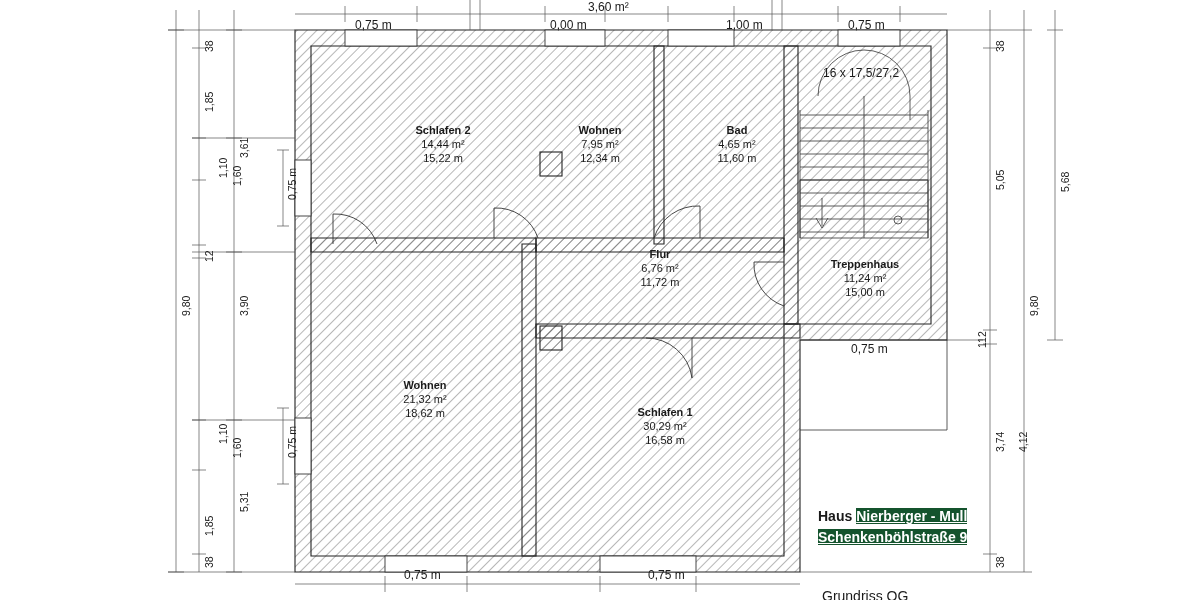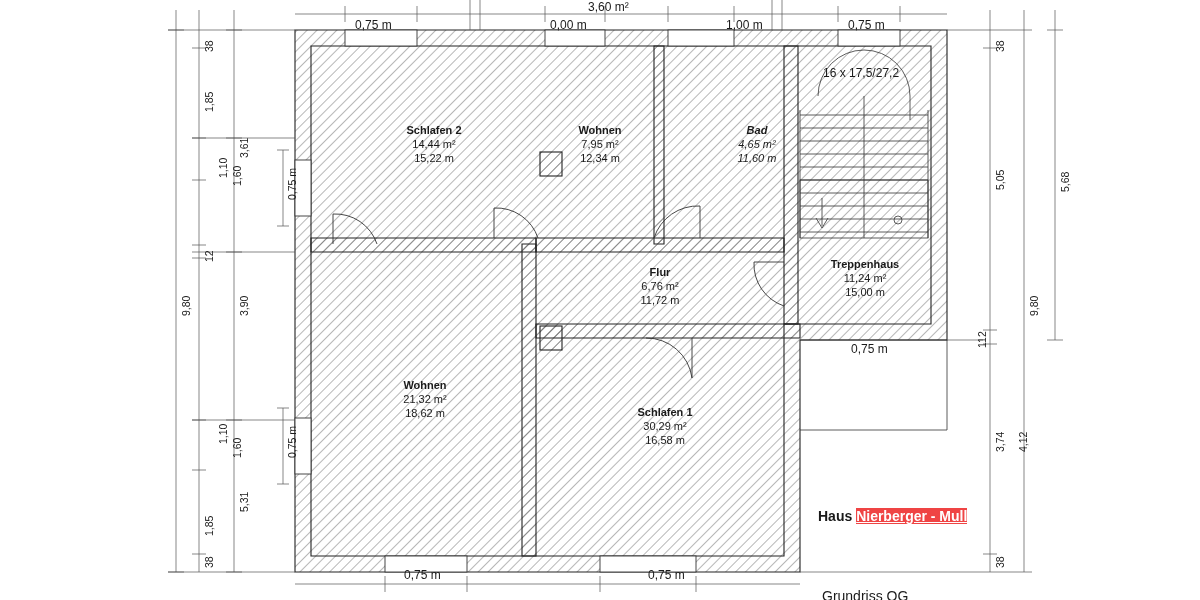--- a/index.html
+++ b/index.html
@@ -5,21 +5,21 @@
   html,body{margin:0;padding:0;background:#ffffff;}
   body{width:1200px;height:600px;position:relative;overflow:hidden;
        font-family:"Liberation Sans",sans-serif;color:#1a1a1a;}
   .plan{position:absolute;left:0;top:0;width:1200px;height:600px;}
   .lbl{position:absolute;text-align:center;line-height:1.25;font-size:11px;white-space:nowrap;}
   .lbl .nm{font-weight:bold;}
   .dim{position:absolute;font-size:12px;white-space:nowrap;color:#1a1a1a;}
   .dimv{position:absolute;font-size:10.5px;white-space:nowrap;color:#1a1a1a;
         transform-origin:0 0;transform:rotate(-90deg);}
   .addr{position:absolute;font-size:14px;font-weight:bold;line-height:1.5;}
-  .addr .sel{background:#ef4444;color:#ffffff;text-decoration:underline;}
+  .addr .sel{background:#14532d;color:#ffffff;text-decoration:underline;}
   .cap{position:absolute;font-size:14px;}
   svg{display:block;}
   .hatch-wall{fill:url(#hatch);stroke:#222;stroke-width:1.1;}
   .thin{stroke:#333;stroke-width:.8;fill:none;}
   .vthin{stroke:#555;stroke-width:.7;fill:none;}
   .door{stroke:#333;stroke-width:.9;fill:none;}
   .stair{stroke:#333;stroke-width:.8;fill:none;}
 </style>
 </head>
 <body>
@@ -127,45 +127,45 @@
     <path d="M385,576 L385,592 M467,576 L467,592 M600,576 L600,592 M696,576 L696,592"></path>
   </g>
 
   <g class="vthin">
     <path d="M283,150 L283,226 M277,150 L289,150 M277,226 L289,226"></path>
     <path d="M283,408 L283,484 M277,408 L289,408 M277,484 L289,484"></path>
   </g>
 </svg>
 </div>
 
-<div class="lbl" style="left:354px;top:124px;width:160px;">
+<div class="lbl" style="left:363px;top:124px;width:160px;">
   <div class="nm">Schlafen 2</div>
   <div>14,44 m²</div>
   <div>15,22 m</div>
 </div>
 
 <div class="lbl" style="left:540px;top:124px;width:120px;">
   <div class="nm">Wohnen</div>
   <div>7,95 m²</div>
   <div>12,34 m</div>
 </div>
 
-<div class="lbl" style="left:685px;top:124px;width:144px;font-style:italic;">
+<div class="lbl" style="left:665px;top:124px;width:144px;">
   <div class="nm">Bad</div>
   <div>4,65 m²</div>
   <div>11,60 m</div>
 </div>
 
 <div class="lbl" style="left:802px;top:258px;width:126px;">
   <div class="nm">Treppenhaus</div>
   <div>11,24 m²</div>
   <div>15,00 m</div>
 </div>
 
-<div class="lbl" style="left:600px;top:266px;width:120px;">
+<div class="lbl" style="left:600px;top:248px;width:120px;">
   <div class="nm">Flur</div>
   <div>6,76 m²</div>
   <div>11,72 m</div>
 </div>
 
 <div class="lbl" style="left:365px;top:379px;width:120px;">
   <div class="nm">Wohnen</div>
   <div>21,32 m²</div>
   <div>18,62 m</div>
 </div>
@@ -212,15 +212,16 @@
 <div class="dimv" style="left:1017px;top:452px;">4,12</div>
 
 <div class="dimv" style="left:994px;top:52px;">38</div>
 <div class="dimv" style="left:976px;top:348px;">112</div>
 <div class="dimv" style="left:994px;top:568px;">38</div>
 
 <div class="dim" style="left:851px;top:342px;">0,75 m</div>
 
 <div class="addr" style="left:818px;top:506px;">
   <div><span>Haus </span><span class="sel">Nierberger - Mull</span></div>
+  <div><span class="sel">Schenkenböhlstraße 9</span></div>
 </div>
 
 <div class="cap" style="left:822px;top:588px;">Grundriss OG</div>
 
 </body></html>

